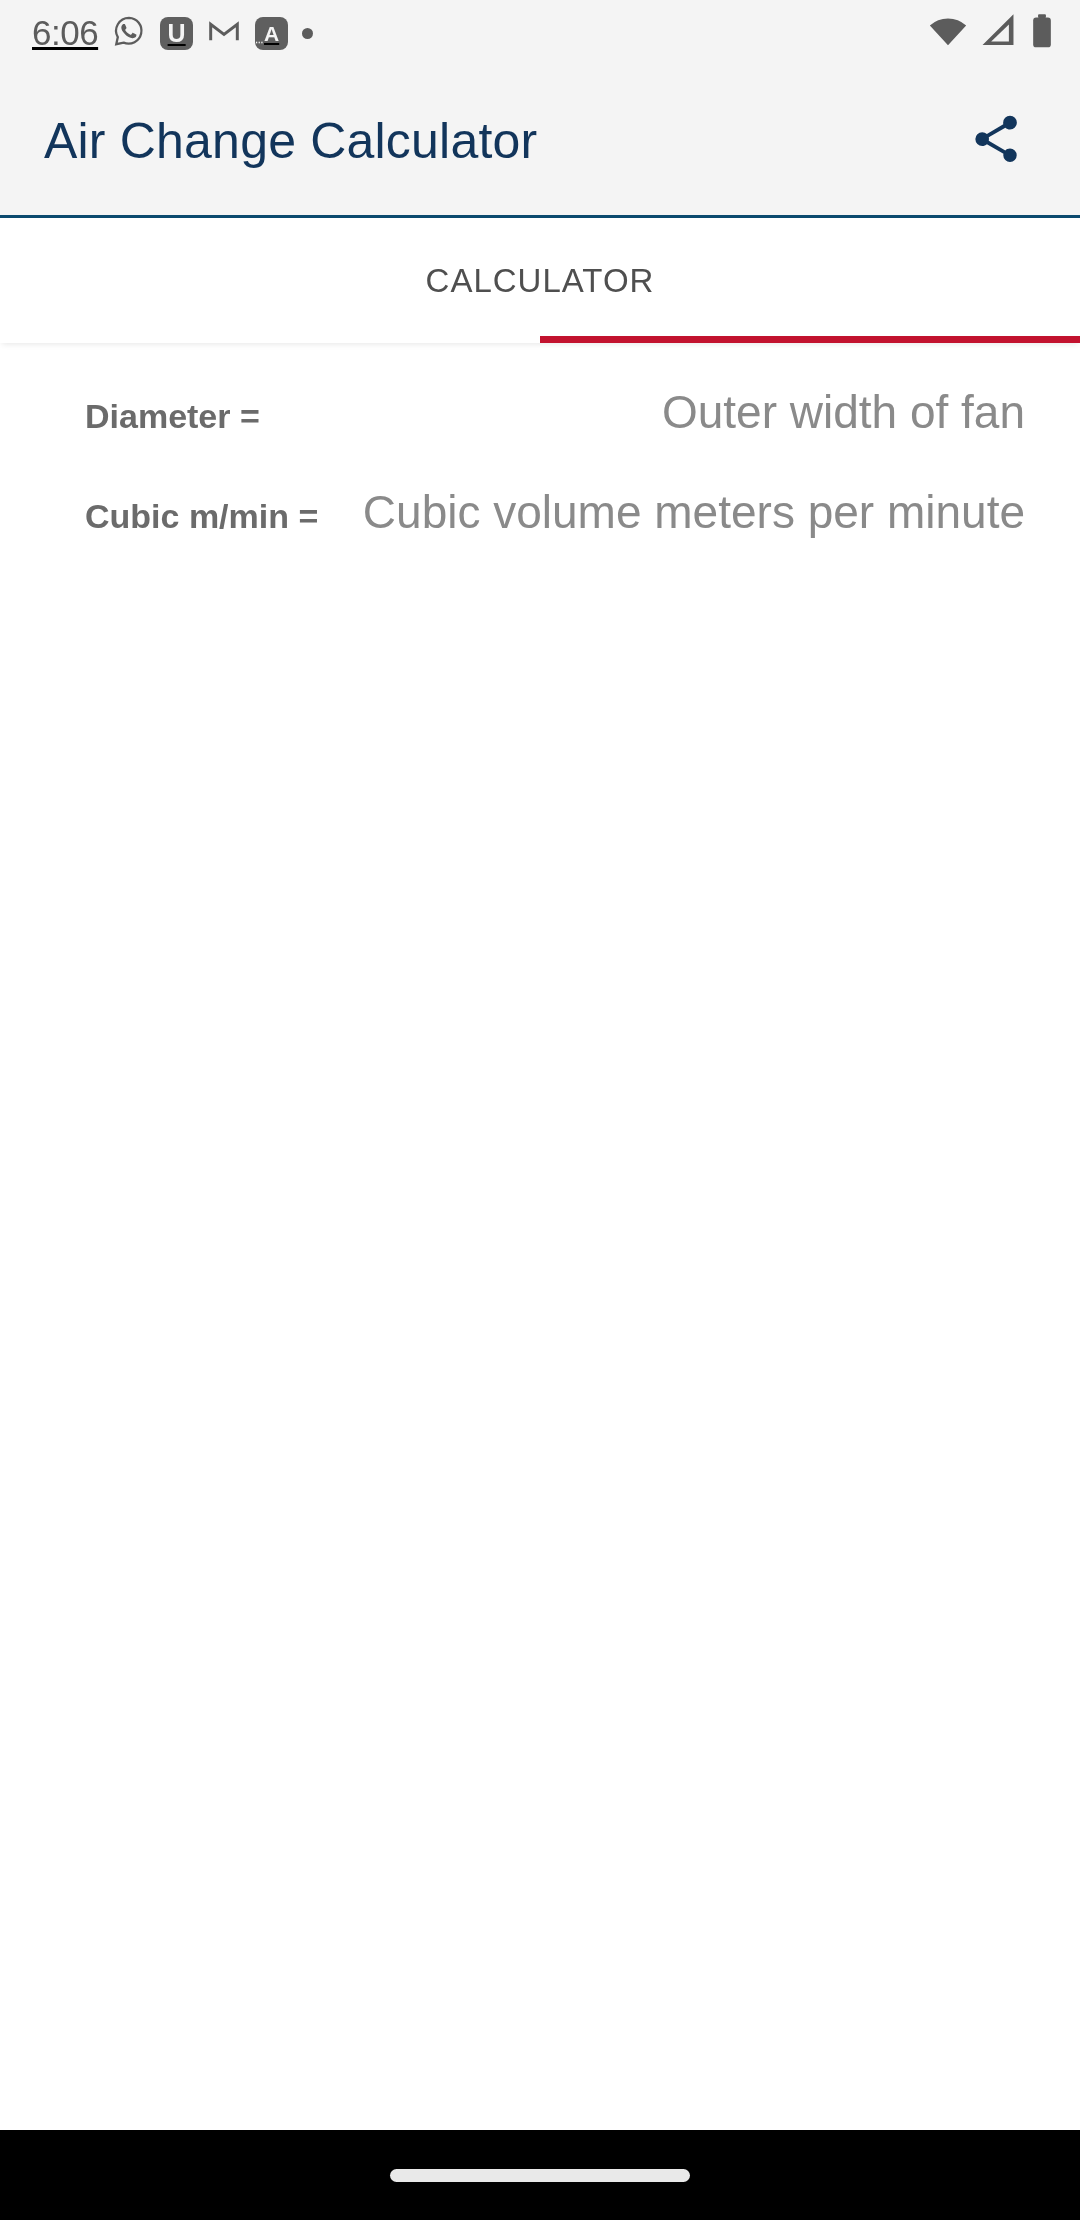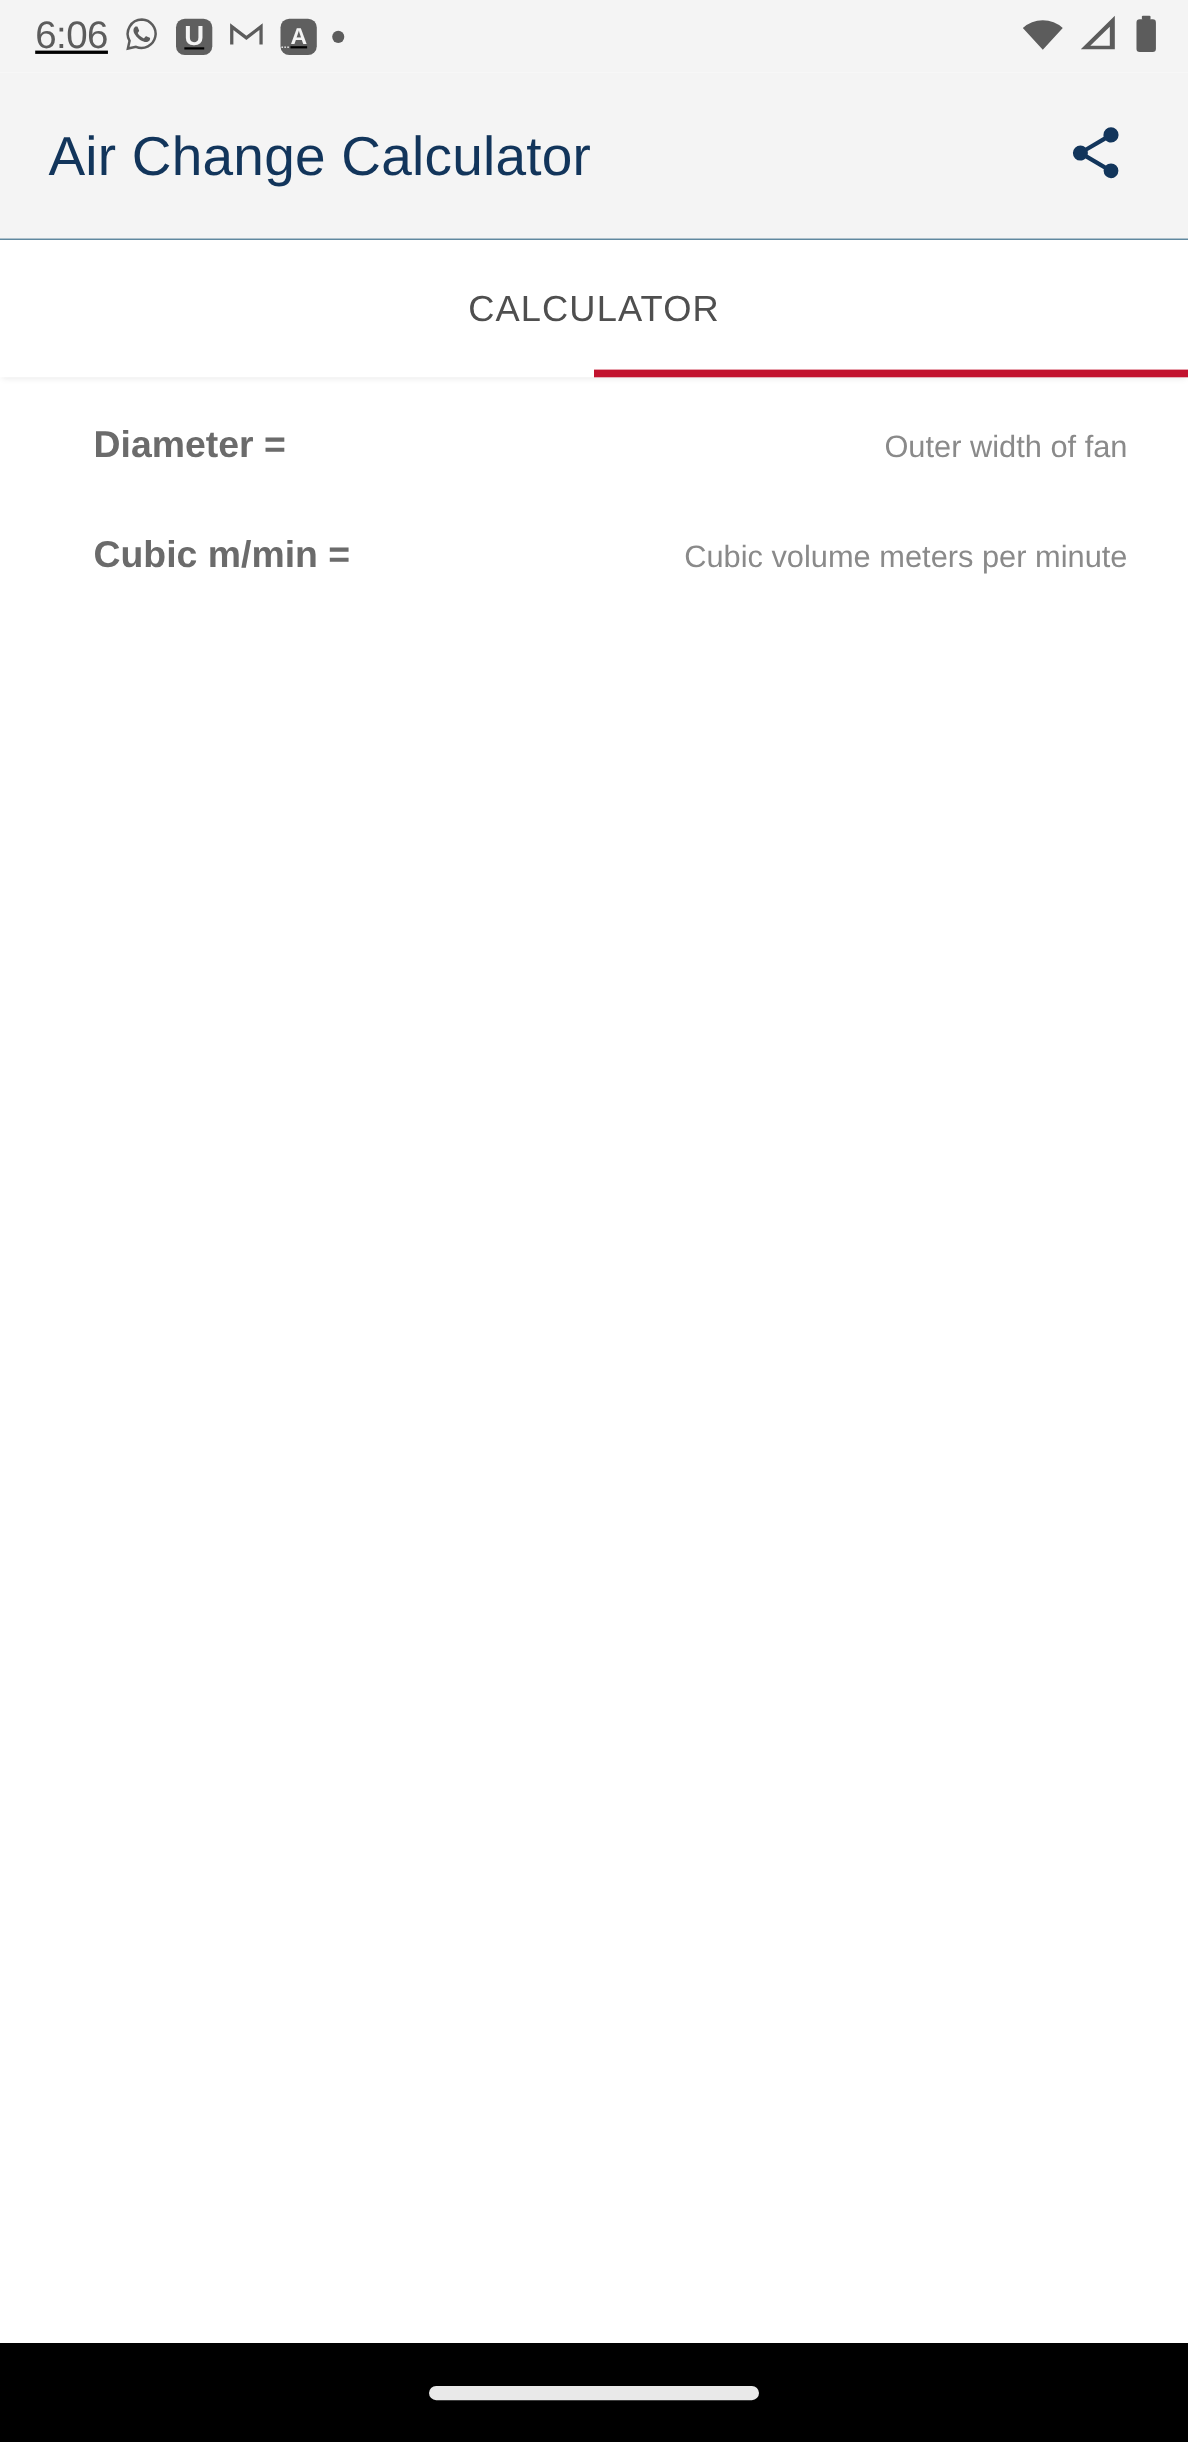--- a/index.html
+++ b/index.html
@@ -49,21 +49,21 @@
     width:11px; height:11px; border-radius:50%;
     background:#5c5c5c; display:block;
   }
 
   
   .app-bar {
     height:152px;
     background:#f4f4f4;
     display:flex; align-items:center;
     padding:0 38px 0 44px;
-    border-bottom:1px solid #0c4a6e;
+    border-bottom:3px solid #0c4a6e;
     flex:0 0 auto;
   }
   .app-title {
     font-size:50px;
     color:#12355b;
     letter-spacing:0.2px;
     white-space:nowrap;
   }
   .share-btn {
     margin-left:auto;
@@ -117,21 +117,21 @@
   .g-term {
     font-size:34px;
     font-weight:bold;
     color:#6b6b6b;
     white-space:nowrap;
     flex:0 0 auto;
     margin-left:30px;
   }
   .g-def {
     margin-left:auto;
-    font-size:28px;
+    font-size:46px;
     color:#8a8a8a;
     text-align:right;
     white-space:nowrap;
     flex:0 0 auto;
   }
 
   
   .nav-bar {
     height:90px;
     background:#000000;

